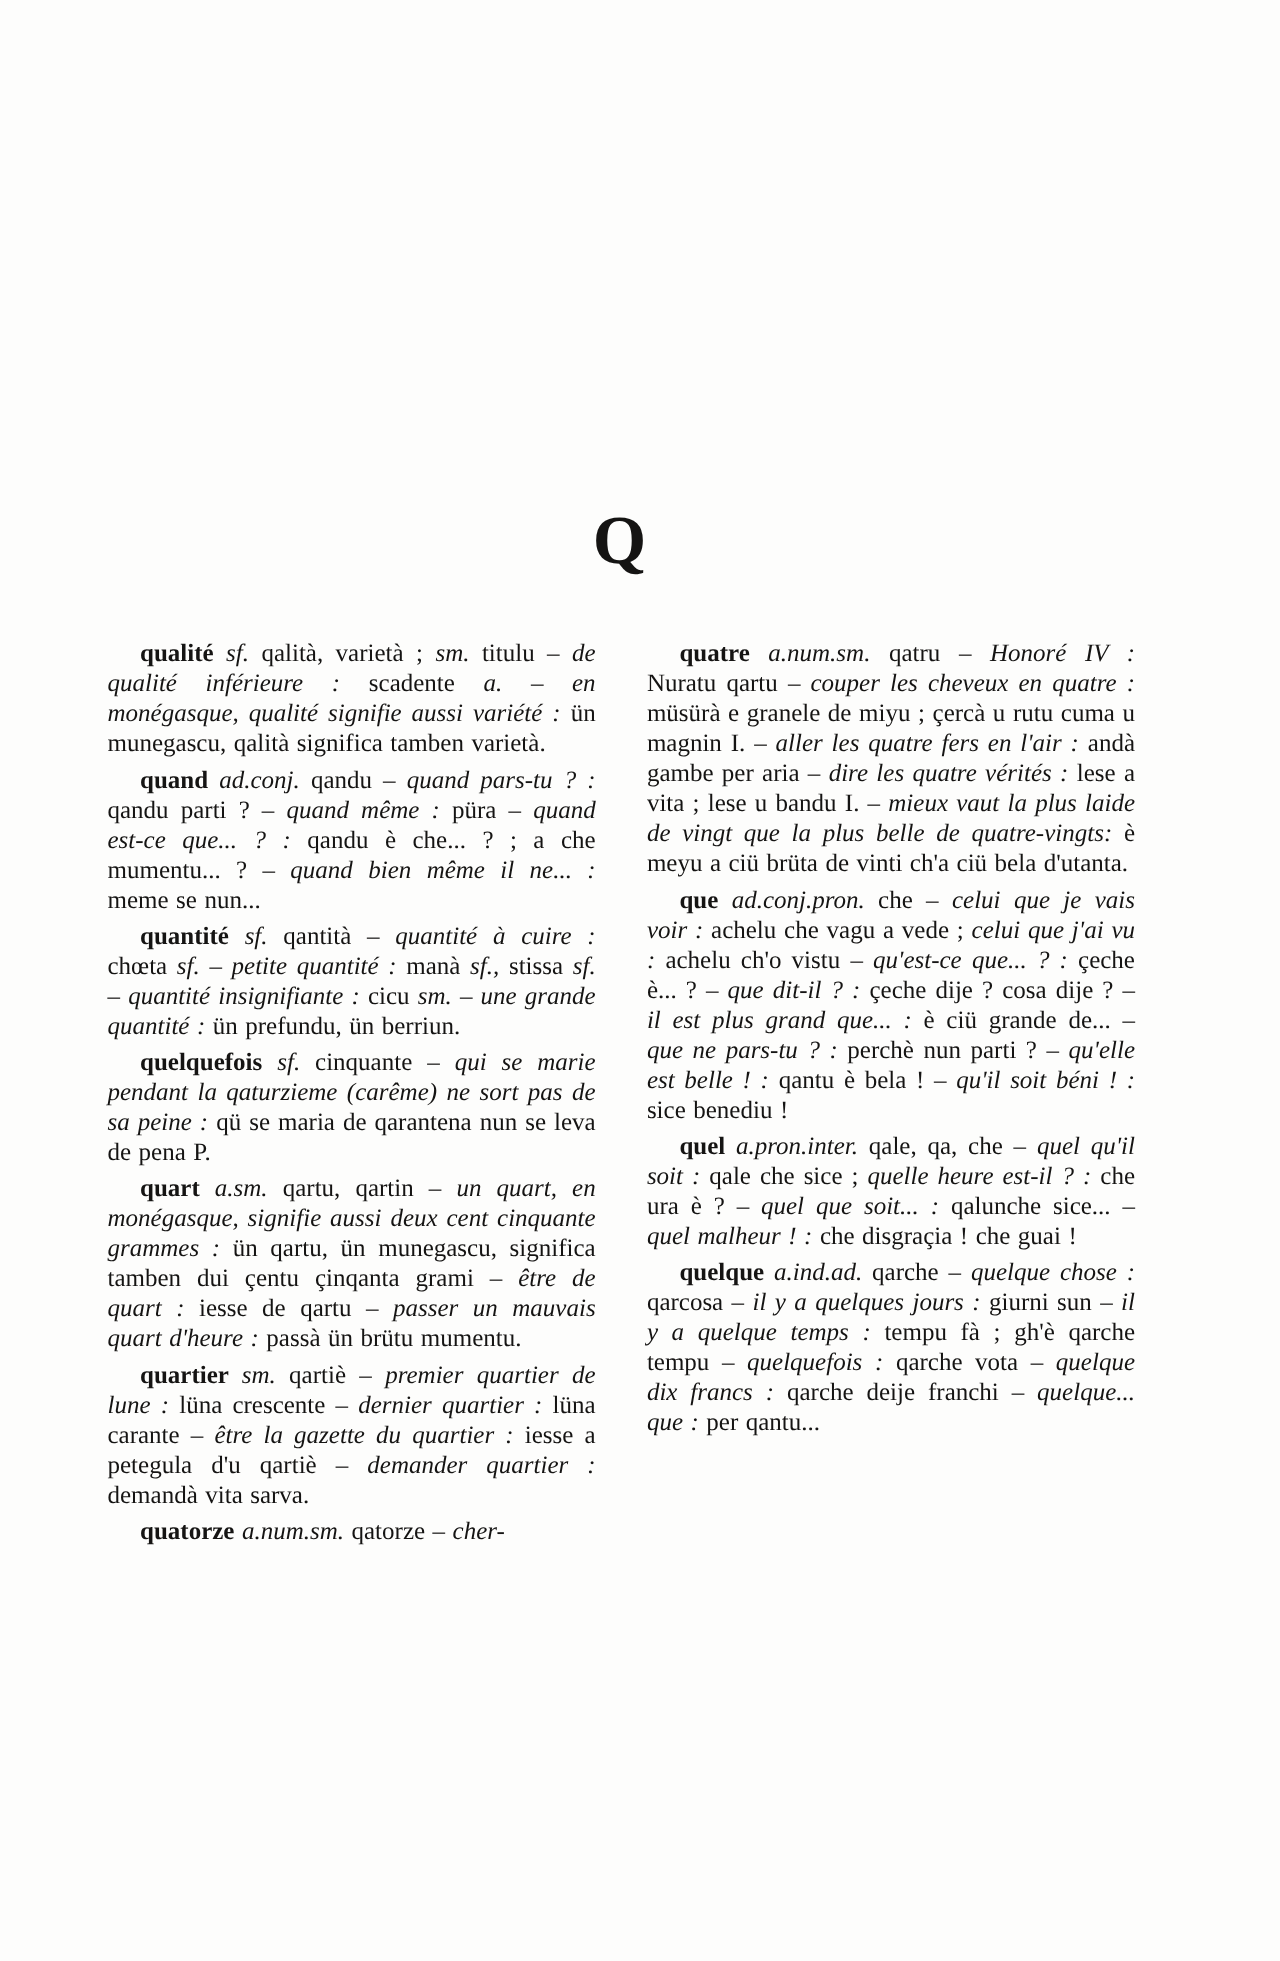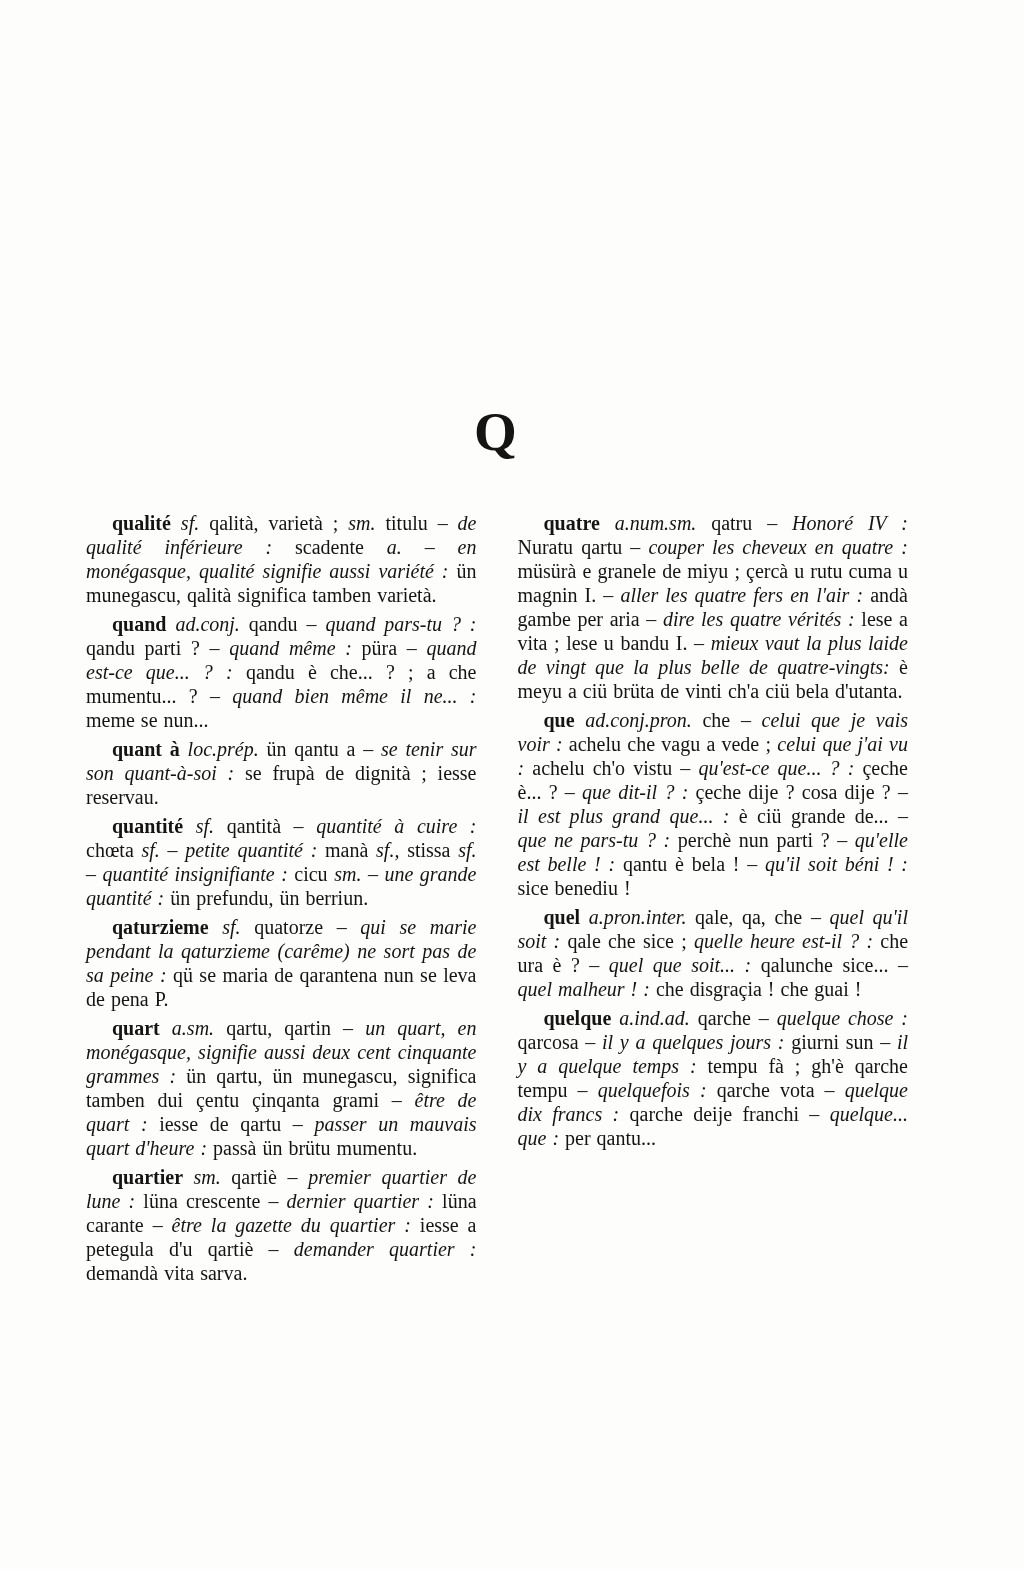--- a/index.html
+++ b/index.html
@@ -53,25 +53,25 @@
 </style>
 </head>
 <body>
 
 <div class="page">
   <div class="letter-heading">Q</div>
   <div class="columns">
     <div class="column">
         <p class="entry"><span class="hw">qualité </span><span class="it">sf. </span><span>qalità, varietà ; </span><span class="it">sm. </span><span>titulu – </span><span class="it">de qualité inférieure : </span><span>scadente </span><span class="it">a. </span><span>– </span><span class="it">en monégasque, qualité signifie aussi variété : </span><span>ün munegascu, qalità significa tamben varietà.</span></p>
         <p class="entry"><span class="hw">quand </span><span class="it">ad.conj. </span><span>qandu – </span><span class="it">quand pars-tu ? : </span><span>qandu parti ? – </span><span class="it">quand même : </span><span>püra – </span><span class="it">quand est-ce que... ? : </span><span>qandu è che... ? ; a che mumentu... ? – </span><span class="it">quand bien même il ne... : </span><span>meme se nun...</span></p>
-        <p class="entry"><span class="hw">quant à </span><span class="it">loc.prép. </span><span>ün qantu a – </span><span class="it">se tenir sur son quant-à-soi : </span><span>se frupà de dignità ; iesse reservau.</span></p>
         <p class="entry"><span class="hw">quantité </span><span class="it">sf. </span><span>qantità – </span><span class="it">quantité à cuire : </span><span>chœta </span><span class="it">sf. </span><span>– </span><span class="it">petite quantité : </span><span>manà </span><span class="it">sf., </span><span>stissa </span><span class="it">sf. </span><span>– </span><span class="it">quantité insignifiante : </span><span>cicu </span><span class="it">sm. </span><span>– </span><span class="it">une grande quantité : </span><span>ün prefundu, ün berriun.</span></p>
-        <p class="entry"><span class="hw">qaturzieme </span><span class="it">sf. </span><span>quatorze – </span><span class="it">qui se marie pendant la qaturzieme (carême) ne sort pas de sa peine : </span><span>qü se maria de qarantena nun se leva de pena P.</span></p>
+        <p class="entry"><span class="hw">quelquefois </span><span class="it">sf. </span><span>cinquante – </span><span class="it">qui se marie pendant la qaturzieme (carême) ne sort pas de sa peine : </span><span>qü se maria de qarantena nun se leva de pena P.</span></p>
         <p class="entry"><span class="hw">quart </span><span class="it">a.sm. </span><span>qartu, qartin – </span><span class="it">un quart, en monégasque, signifie aussi deux cent cinquante grammes : </span><span>ün qartu, ün munegascu, significa tamben dui çentu çinqanta grami – </span><span class="it">être de quart : </span><span>iesse de qartu – </span><span class="it">passer un mauvais quart d'heure : </span><span>passà ün brütu mumentu.</span></p>
         <p class="entry"><span class="hw">quartier </span><span class="it">sm. </span><span>qartiè – </span><span class="it">premier quartier de lune : </span><span>lüna crescente – </span><span class="it">dernier quartier : </span><span>lüna carante – </span><span class="it">être la gazette du quartier : </span><span>iesse a petegula d'u qartiè – </span><span class="it">demander quartier : </span><span>demandà vita sarva.</span></p>
+        <p class="entry"><span class="hw">quatorze </span><span class="it">a.num.sm. </span><span>qatorze – </span><span class="it">cher-</span></p>
       </div>
     <div class="column">
         <p class="entry"><span class="hw">quatre </span><span class="it">a.num.sm. </span><span>qatru – </span><span class="it">Honoré IV : </span><span>Nuratu qartu – </span><span class="it">couper les cheveux en quatre : </span><span>müsürà e granele de miyu ; çercà u rutu cuma u magnin I. – </span><span class="it">aller les quatre fers en l'air : </span><span>andà gambe per aria – </span><span class="it">dire les quatre vérités : </span><span>lese a vita ; lese u bandu I. – </span><span class="it">mieux vaut la plus laide de vingt que la plus belle de quatre-vingts: </span><span>è meyu a ciü brüta de vinti ch'a ciü bela d'utanta.</span></p>
         <p class="entry"><span class="hw">que </span><span class="it">ad.conj.pron. </span><span>che – </span><span class="it">celui que je vais voir : </span><span>achelu che vagu a vede ; </span><span class="it">celui que j'ai vu : </span><span>achelu ch'o vistu – </span><span class="it">qu'est-ce que... ? : </span><span>çeche è... ? – </span><span class="it">que dit-il ? : </span><span>çeche dije ? cosa dije ? – </span><span class="it">il est plus grand que... : </span><span>è ciü grande de... – </span><span class="it">que ne pars-tu ? : </span><span>perchè nun parti ? – </span><span class="it">qu'elle est belle ! : </span><span>qantu è bela ! – </span><span class="it">qu'il soit béni ! : </span><span>sice benediu !</span></p>
         <p class="entry"><span class="hw">quel </span><span class="it">a.pron.inter. </span><span>qale, qa, che – </span><span class="it">quel qu'il soit : </span><span>qale che sice ; </span><span class="it">quelle heure est-il ? : </span><span>che ura è ? – </span><span class="it">quel que soit... : </span><span>qalunche sice... – </span><span class="it">quel malheur ! : </span><span>che disgraçia ! che guai !</span></p>
         <p class="entry"><span class="hw">quelque </span><span class="it">a.ind.ad. </span><span>qarche – </span><span class="it">quelque chose : </span><span>qarcosa – </span><span class="it">il y a quelques jours : </span><span>giurni sun – </span><span class="it">il y a quelque temps : </span><span>tempu fà ; gh'è qarche tempu – </span><span class="it">quelquefois : </span><span>qarche vota – </span><span class="it">quelque dix francs : </span><span>qarche deije franchi – </span><span class="it">quelque... que : </span><span>per qantu...</span></p>
       </div>
   </div>
 </div>
 

